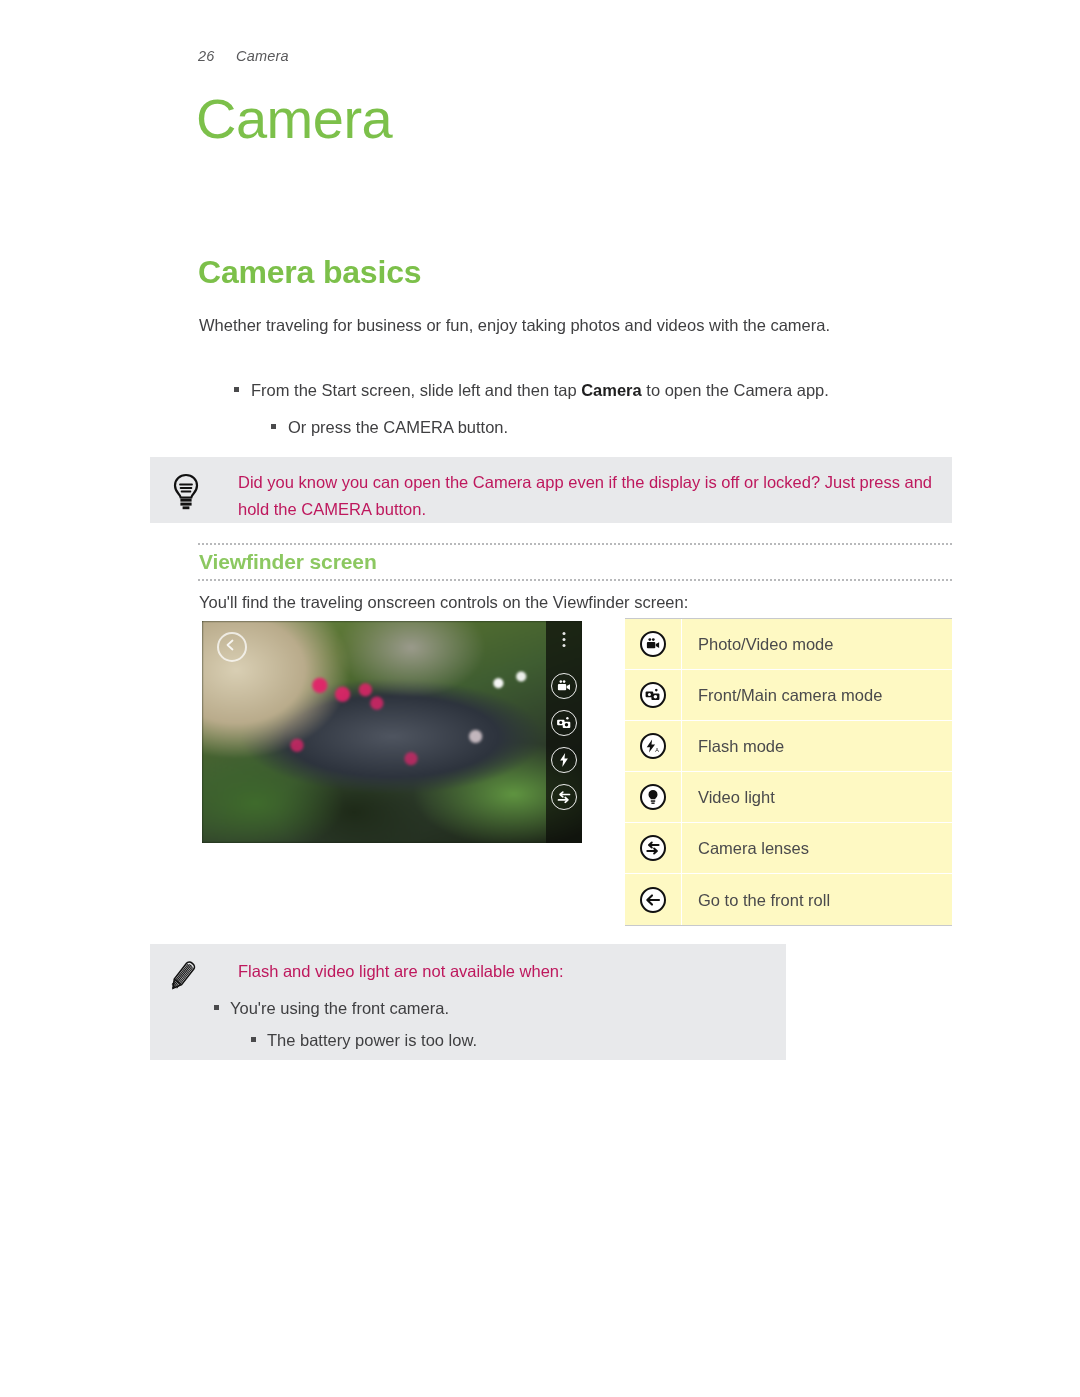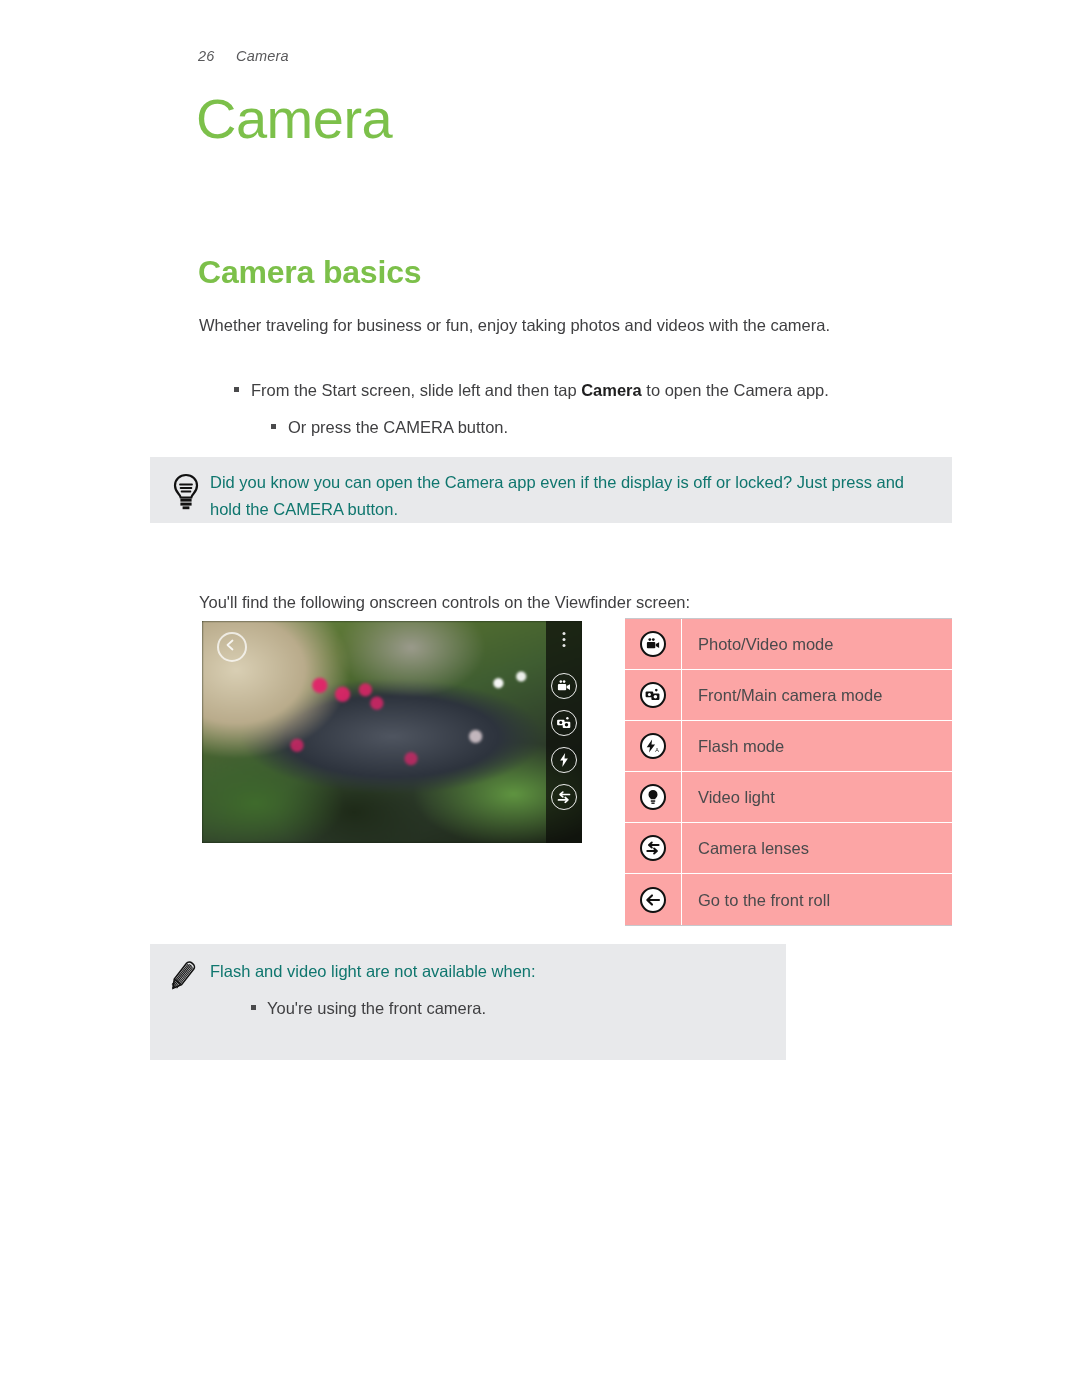--- a/index.html
+++ b/index.html
@@ -108,24 +108,24 @@
     box-sizing: border-box;
   }
   .callout .cicon {
     position: absolute;
     left: 18px;
     top: 14px;
     width: 36px;
     height: 42px;
   }
   .callout .ctext {
-    margin-left: 60px;
+    margin-left: 88px;
     font-size: 16.5px;
     line-height: 27px;
-    color: #0f766e;
+    color: #be185d;
   }
 
   #tip-callout {
     left: 150px;
     top: 457px;
     width: 802px;
     height: 66px;
     padding: 12px 16px 12px 0;
   }
   #note-callout {
@@ -256,21 +256,21 @@
     position: absolute;
     left: 625px;
     top: 618px;
     width: 327px;
     border-top: 1px solid #c7c9cd;
     border-bottom: 1px solid #c7c9cd;
   }
   .ctable .crow {
     display: flex;
     align-items: center;
-    background: #fca5a5;
+    background: #fef9c3;
     height: 51px;
     border-bottom: 1px solid #ffffff;
     box-sizing: border-box;
   }
   .ctable .crow:last-child { border-bottom: none; }
   .ctable .cicon-cell {
     width: 57px;
     flex: 0 0 57px;
     display: flex;
     align-items: center;
@@ -326,22 +326,27 @@
         <path d="M18 4c-6.2 0-11 4.6-11 10.4 0 3.6 1.7 6.2 3.5 8.3 1.3 1.5 2 2.6 2.2 3.8h10.6c.2-1.2.9-2.3 2.2-3.8 1.8-2.1 3.5-4.7 3.5-8.3C29 8.6 24.2 4 18 4z" fill="none" stroke="#111" stroke-width="2.2"></path>
         <path d="M12 13.5h12M12.6 17h10.8M13.6 20.5h8.8" stroke="#111" stroke-width="1.8" stroke-linecap="round"></path>
         <rect x="12.4" y="27.6" width="11.2" height="3" fill="#111"></rect>
         <rect x="12.4" y="31.6" width="11.2" height="3" fill="#111"></rect>
         <rect x="14.6" y="35.4" width="6.8" height="2.8" fill="#111"></rect>
       </svg>
     </span>
     <div class="ctext">Did you know you can open the Camera app even if the display is off or locked? Just press and hold the CAMERA button.</div>
   </div>
 
-
-  <div class="lede">You'll find the following onscreen controls on the Viewfinder screen:</div>
+  <div class="h2wrap">
+    <div class="rule"></div>
+    <div class="h2">Viewfinder screen</div>
+    <div class="rule"></div>
+  </div>
+
+  <div class="lede">You'll find the traveling onscreen controls on the Viewfinder screen:</div>
 
   <div class="shot">
     <div class="photo"></div>
 
     <div class="backbtn">
       <svg width="14" height="14" viewBox="0 0 14 14" aria-hidden="true">
         <path d="M9.5 2.5L4.5 7l5 4.5" fill="none" stroke="rgba(255,255,255,.85)" stroke-width="1.8" stroke-linecap="round" stroke-linejoin="round"></path>
       </svg>
     </div>
 
@@ -481,16 +486,17 @@
           <path d="M11.1 7.6v26.2M16.9 7.6v26.2" stroke="#111" stroke-width="1"></path>
           <path d="M12.5 7v27.6M15.5 7v27.6" stroke="#111" stroke-width="1"></path>
           <path d="M9.4 28h9.2" stroke="#111" stroke-width="1.3"></path>
           <path d="M14 33.2L12.8 36h2.4z" fill="#111"></path>
         </g>
       </svg>
     </span>
     <div class="ctext">Flash and video light are not available when:</div>
     <ul class="bul">
       <li>You're using the front camera.</li>
+      <li>The battery power is too low.</li>
     </ul>
   </div>
 
 </div>
 
 </body></html>

